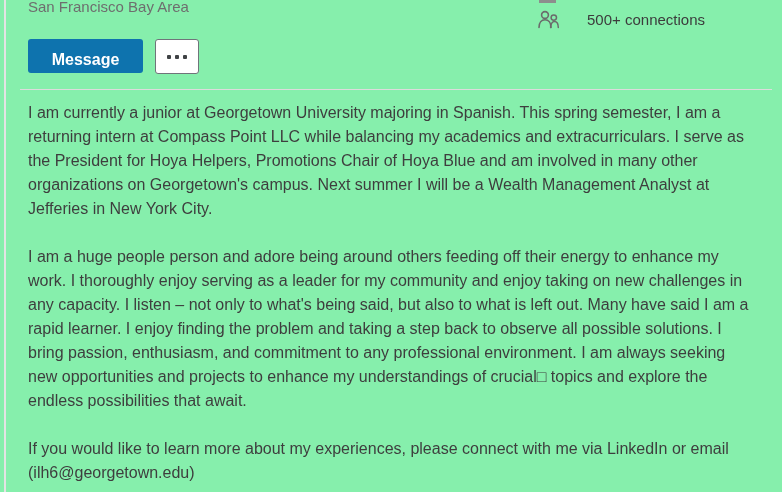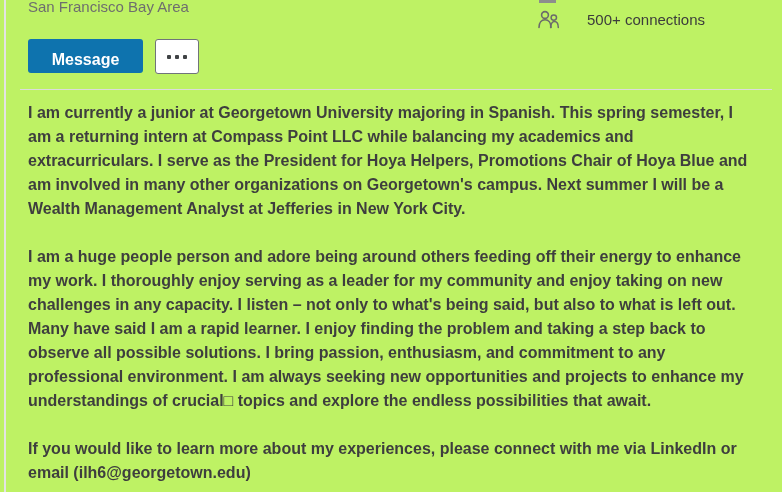--- a/index.html
+++ b/index.html
@@ -1,20 +1,20 @@
 <!DOCTYPE html>
 <html><head>
 <meta charset="utf-8">
 <style>
   html, body { margin: 0; padding: 0; background: #ffffff; }
   .page {
     position: relative;
     width: 782px;
     height: 492px;
-    background: #bef264;
+    background: #86efac;
     overflow: hidden;
     font-family: "Liberation Sans", "DejaVu Sans", sans-serif;
   }
   .left-border {
     position: absolute;
     left: 4px; top: 0; width: 2px; height: 492px;
     background: #e3e3e3;
   }
   .location {
     position: absolute;
@@ -91,21 +91,21 @@
     background: #dcdcdc;
   }
   .about {
     position: absolute;
     left: 28px; top: 101px;
     width: 728px;
     font-size: 16px;
     line-height: 24px;
     color: #3e3e3e;
   }
-  .about p { margin: 0 0 24px 0; font-weight: bold; }
+  .about p { margin: 0 0 24px 0; }
   .about p:last-child { margin-bottom: 0; }
 </style>
 </head>
 <body>
 
 <div class="page">
 
   <div class="left-border"></div>
 
   <div class="location">San Francisco Bay Area</div>

